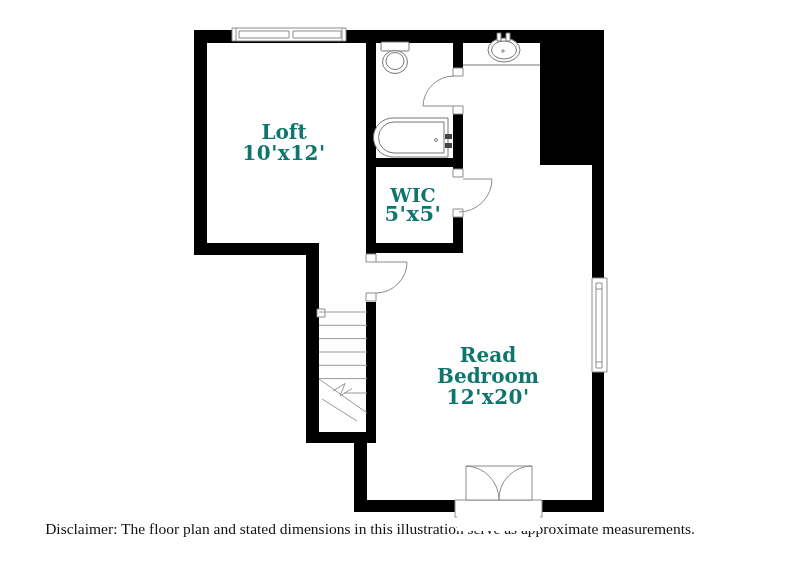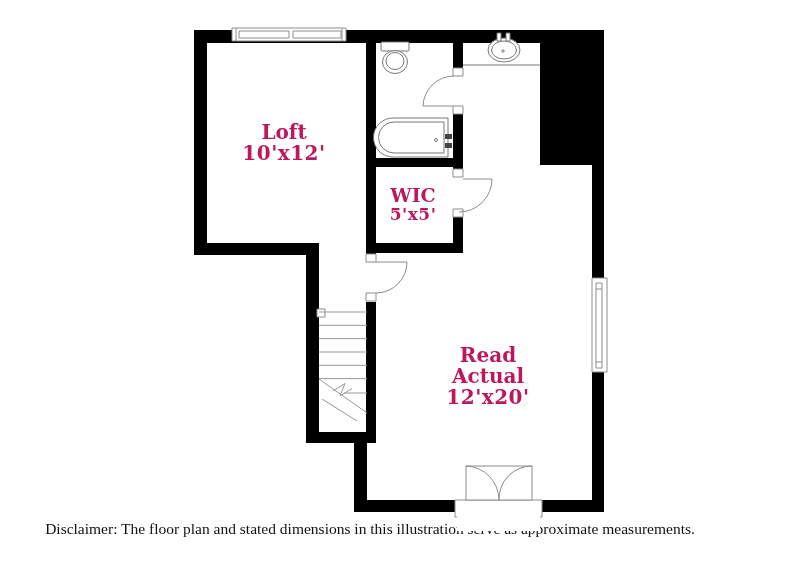--- a/index.html
+++ b/index.html
@@ -1,24 +1,24 @@
 <!DOCTYPE html>
 <html><head>
 <meta charset="utf-8">
 <style>
   html,body{margin:0;padding:0;background:#ffffff;}
   .stage{position:relative;width:800px;height:582px;background:#ffffff;overflow:hidden;
          font-family:"DejaVu Serif", serif;}
   .wall{position:absolute;background:#000000;z-index:5;}
   .fixtures{position:absolute;left:0;top:0;width:800px;height:582px;z-index:30;pointer-events:none;}
-  .room-label{position:absolute;z-index:20;text-align:center;color:#be185d;font-weight:bold;}
+  .room-label{position:absolute;z-index:20;text-align:center;color:#0f766e;font-weight:bold;}
   .room-name{font-size:20px;line-height:21px;}
   .room-dims{font-size:20px;line-height:20px;letter-spacing:0.5px;}
   .wic .room-name{font-size:19px;line-height:20px;}
-  .wic .room-dims{font-size:17px;line-height:18px;}
+  .wic .room-dims{font-size:21px;line-height:18px;}
   .disclaimer{position:absolute;left:20px;top:520px;width:700px;z-index:10;
               font-family:"Liberation Serif", serif;font-size:15.5px;line-height:17px;
               color:#111111;text-align:center;}
   svg line, svg path, svg rect, svg ellipse, svg circle, svg polyline{vector-effect:non-scaling-stroke;}
 </style>
 </head>
 <body>
 
 <div class="stage">
 
@@ -43,21 +43,21 @@
   <div class="room-label" style="left:204px;top:122px;width:160px">
     <div class="room-name">Loft</div>
     <div class="room-dims">10'x12'</div>
   </div>
   <div class="room-label wic" style="left:353px;top:185px;width:120px">
     <div class="room-name">WIC</div>
     <div class="room-dims">5'x5'</div>
   </div>
   <div class="room-label" style="left:408px;top:345px;width:160px">
     <div class="room-name">Read</div>
-    <div class="room-name">Actual</div>
+    <div class="room-name">Bedroom</div>
     <div class="room-dims">12'x20'</div>
   </div>
 
   <div class="disclaimer">
     <div>Disclaimer: The floor plan and stated dimensions in this illustration serve as approximate measurements.</div>
   </div>
 
   <svg class="fixtures" viewBox="0 0 800 582">
 
     <g stroke="#8c8c8c" stroke-width="1" fill="#ffffff">

